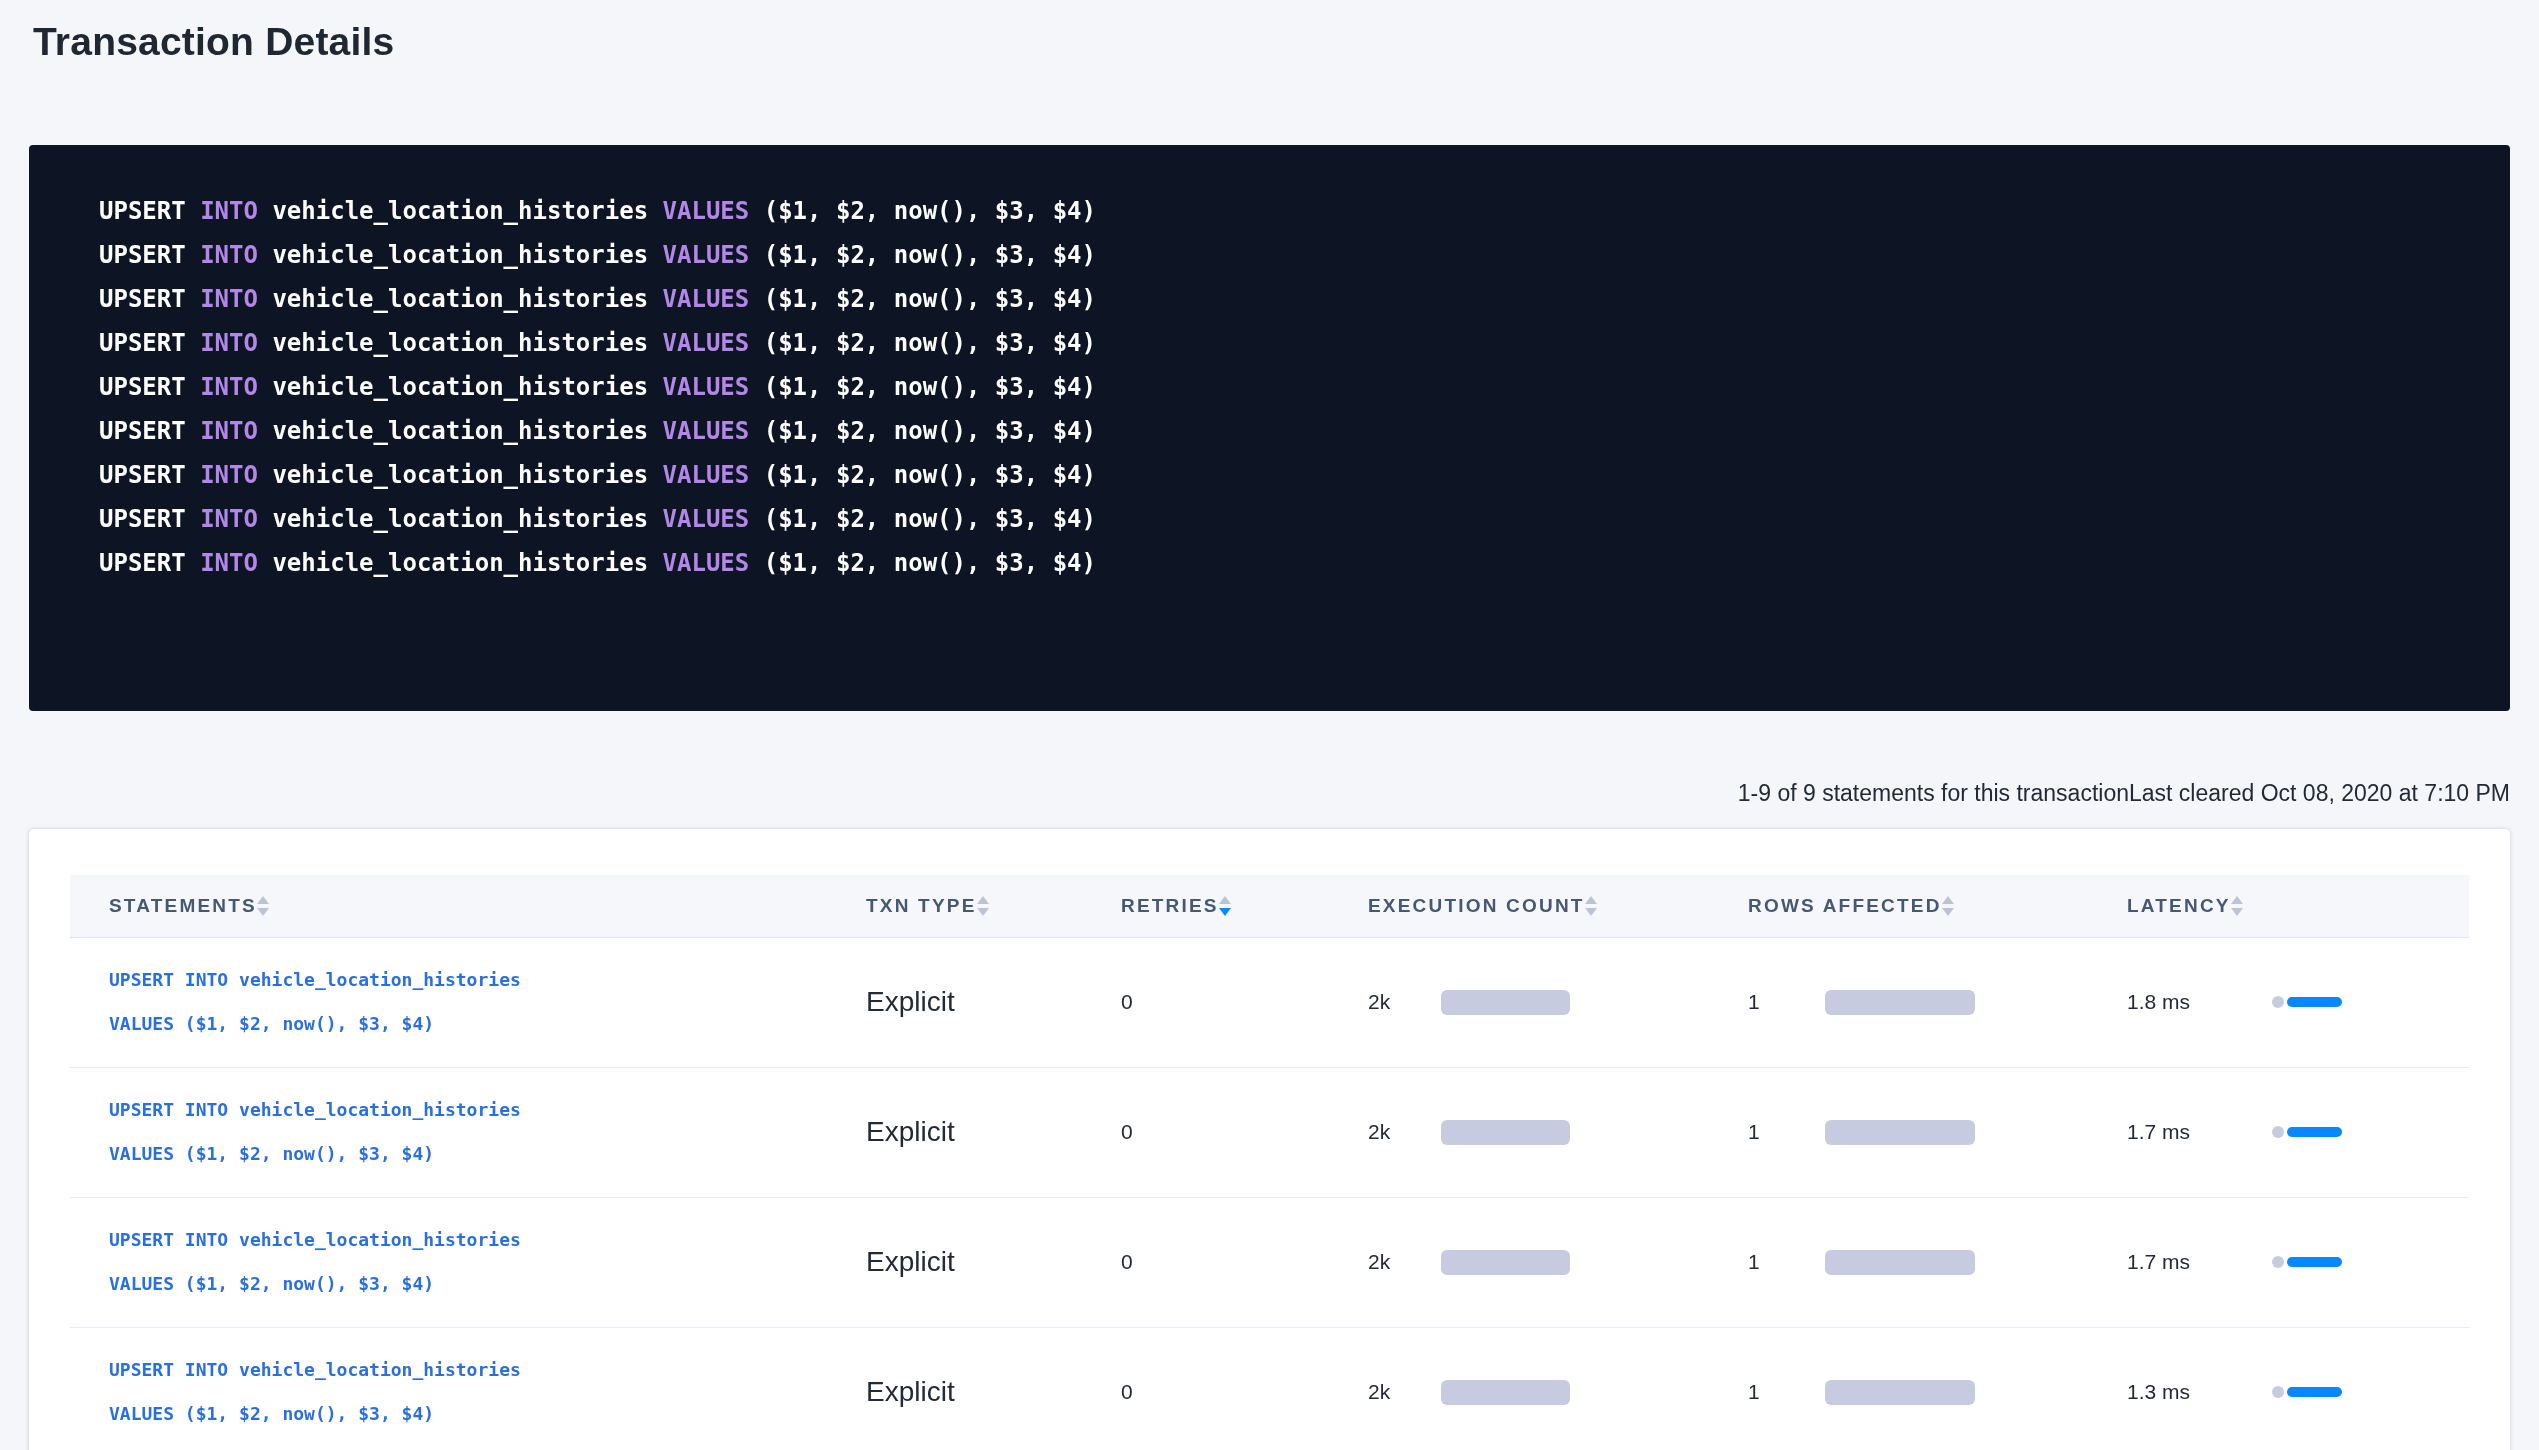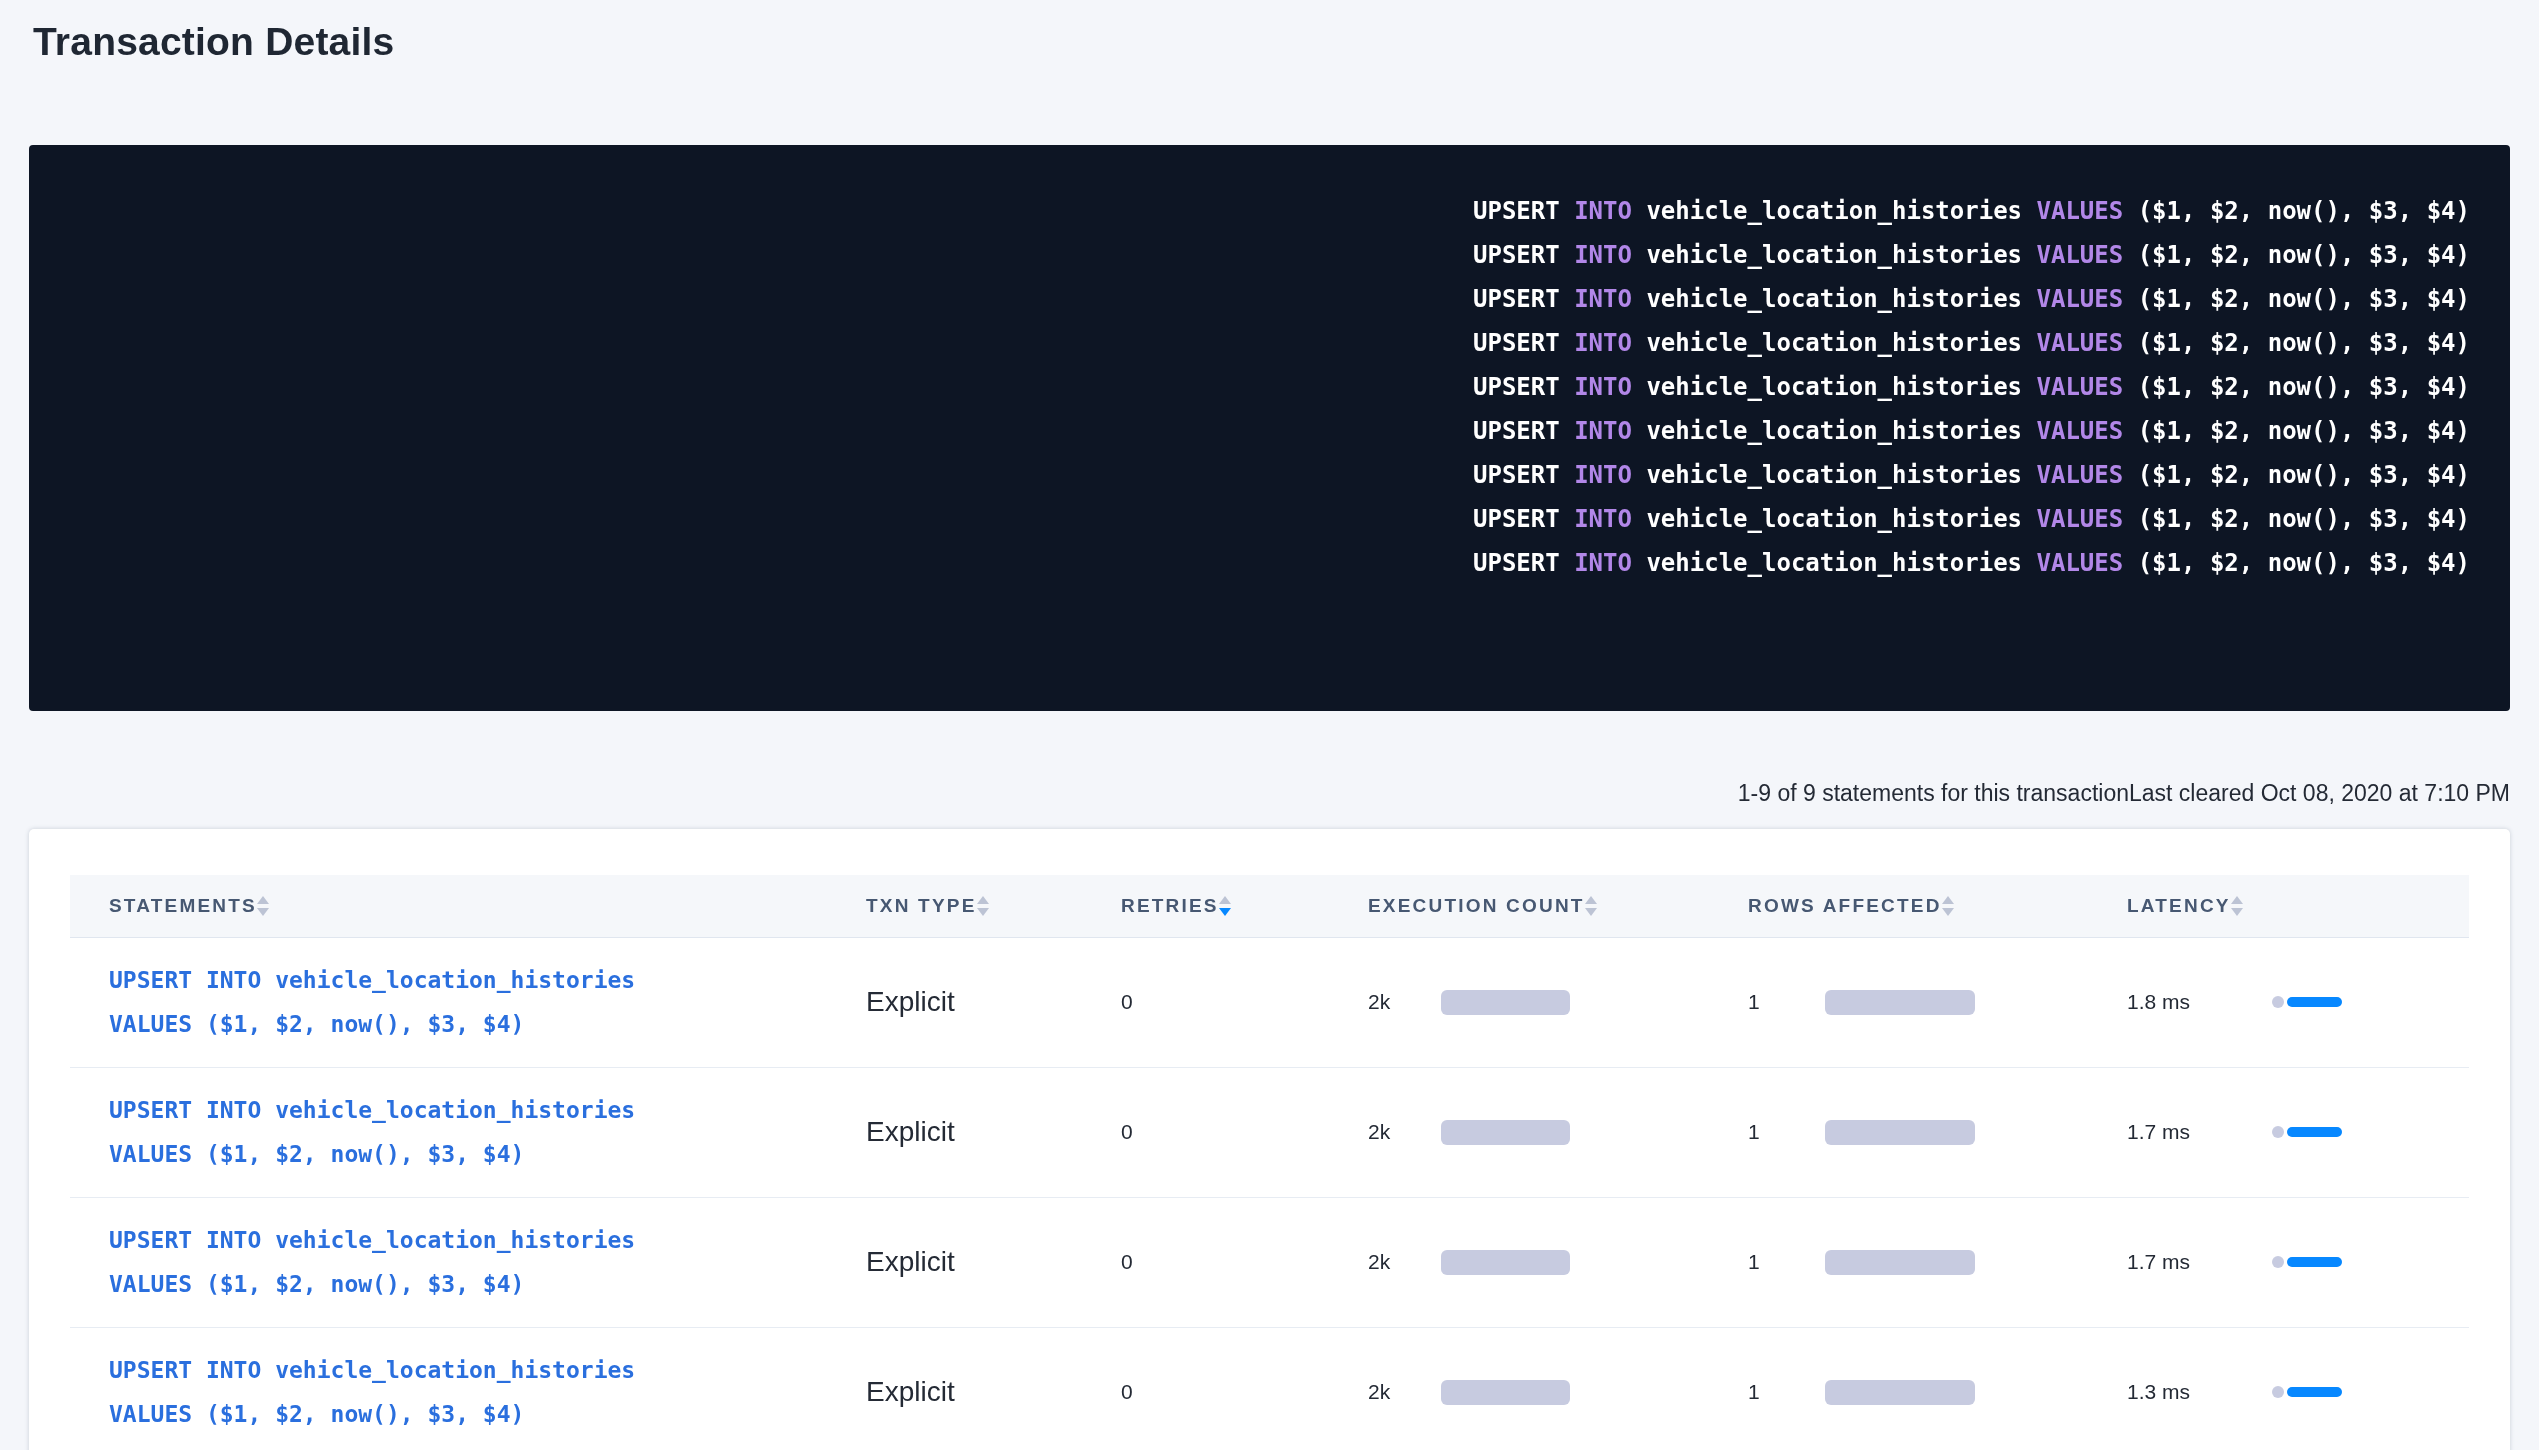--- a/index.html
+++ b/index.html
@@ -18,21 +18,21 @@
   }
 
   .sql-box {
     margin-top: 79px; height: 566px; border-radius: 4px;
     background: var(--code-bg, #0d1524);
     padding: 44px 40px 0 70px;
   }
   .sql-line {
     font-family: "DejaVu Sans Mono", "Liberation Mono", monospace;
     font-weight: 700; font-size: 24px; line-height: 44px;
-    color: var(--code-text, #ffffff); white-space: pre; text-align: right;
+    color: var(--code-text, #ffffff); white-space: pre;
   }
   .sql-line .kw { color: var(--keyword-purple, #b287e8); }
 
   .summary-row {
     margin-top: 68px; display: flex; justify-content: flex-end;
     font-size: 23px; line-height: 28px; color: var(--text-dark, #242a35);
   }
 
   .card {
     margin-top: 22px; background: #ffffff; border-radius: 5px;
@@ -52,21 +52,21 @@
 
   .sort { display: inline-flex; flex-direction: column; gap: 4px; }
   .tri { width: 0; height: 0; border-left: 6px solid transparent; border-right: 6px solid transparent; }
   .tri.up   { border-bottom: 8px solid var(--caret-gray, #bcc3d4); }
   .tri.down { border-top: 8px solid var(--caret-gray, #bcc3d4); }
   .tri.down.active { border-top-color: var(--latency-blue, #0788ff); }
 
   tbody td { border-bottom: 1px solid var(--row-border, #e7ecf3); height: 130px; vertical-align: middle; }
   .stmt {
     font-family: "DejaVu Sans Mono", "Liberation Mono", monospace;
-    font-weight: 700; font-size: 23px; line-height: 44px;
+    font-weight: 700; font-size: 18px; line-height: 44px;
     color: var(--link-blue, #2a6fde); cursor: pointer;
   }
   .txn { font-size: 28px; color: var(--text-dark, #242a35); }
   .num { font-size: 21px; color: var(--text-dark, #242a35); }
 
   .metric { display: flex; align-items: center; }
   .metric .val { font-size: 21px; color: var(--text-dark, #242a35); }
   .bar { height: 25px; border-radius: 6px; background: var(--bar-gray, #c7cbe0); }
   .exec .val { width: 73px; }   .exec .bar { width: 129px; }
   .rowsaff .val { width: 77px; } .rowsaff .bar { width: 150px; }

